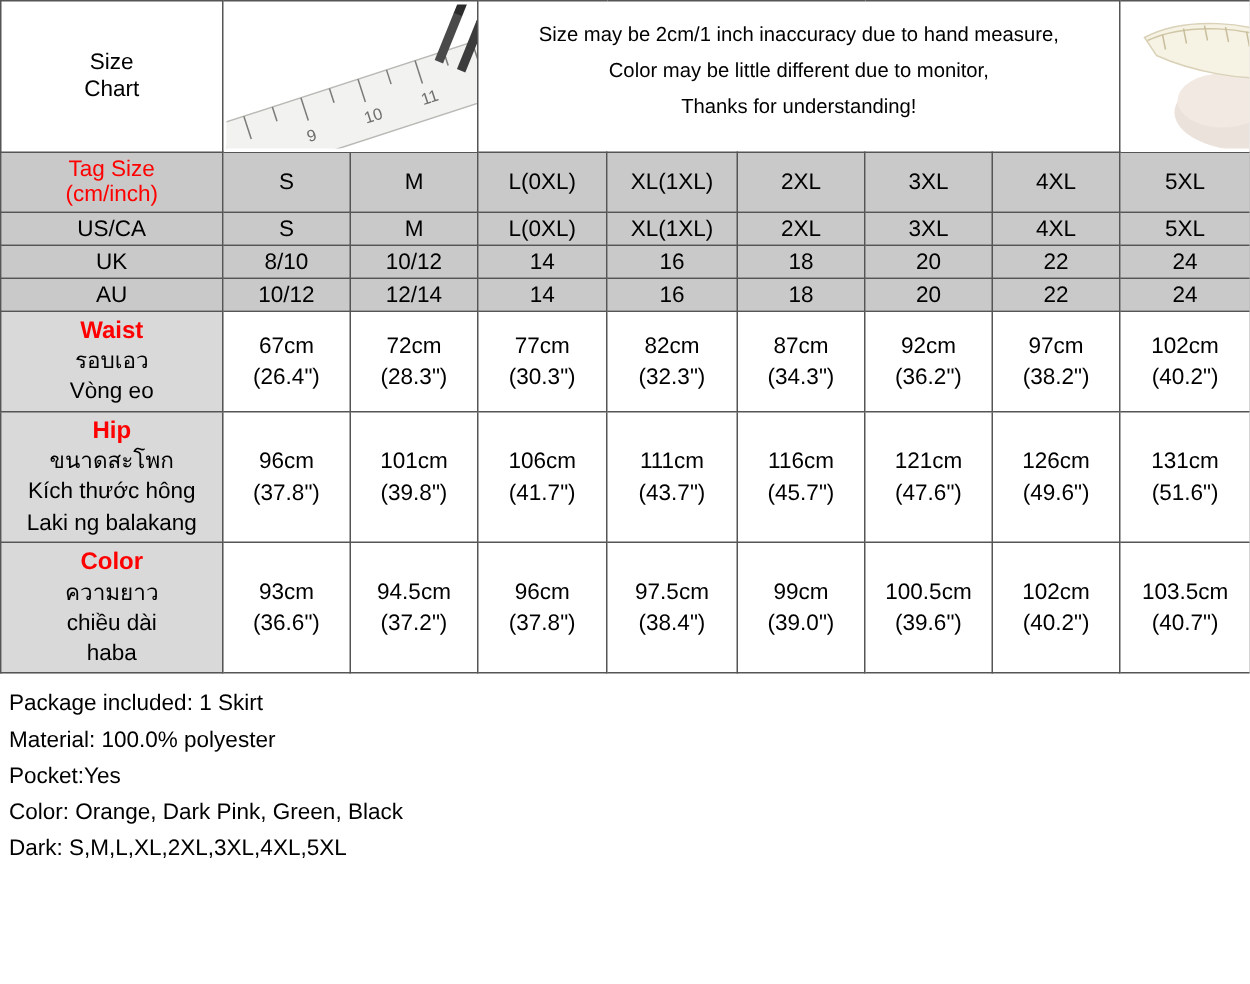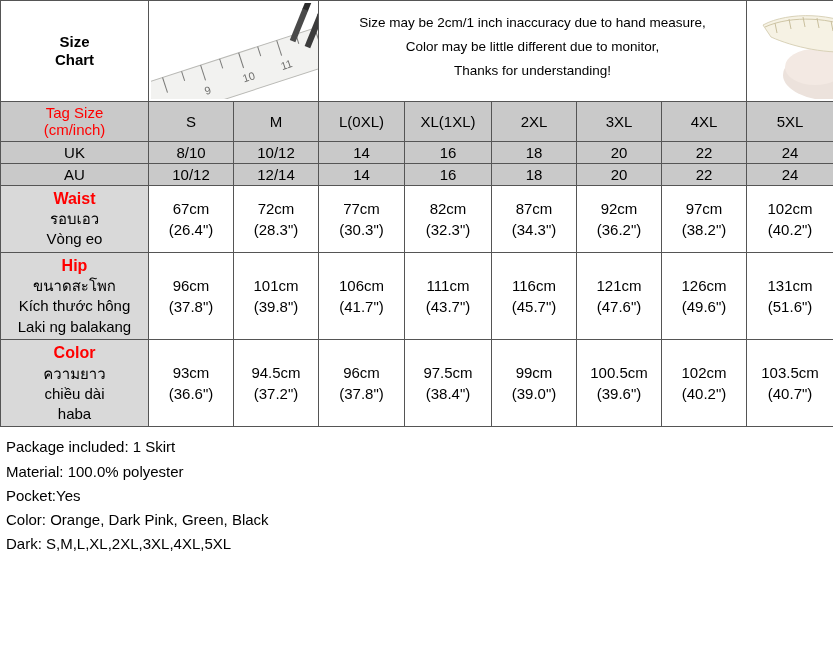--- a/index.html
+++ b/index.html
@@ -29,21 +29,21 @@
     border: 1px solid #555;
     text-align: center;
     vertical-align: middle;
     font-size: 15px;
     padding: 2px 2px;
   }
   
   .title-cell {
     width: 148px;
     font-size: 23px;
-    font-weight: bold;
+    font-weight: normal;
     line-height: 1.2;
     background: #fff;
     padding: 6px 4px;
   }
   .ruler-cell {
     width: 213px;
     padding: 0;
     position: relative;
     background: #ffffff;
     overflow: hidden;
@@ -200,20 +200,31 @@
         <td class="size-col">S</td>
         <td class="size-col">M</td>
         <td class="size-col">L(0XL)</td>
         <td class="size-col">XL(1XL)</td>
         <td class="size-col">2XL</td>
         <td class="size-col">3XL</td>
         <td class="size-col">4XL</td>
         <td class="size-col">5XL</td>
       </tr>
 
+      <tr class="rowgray">
+        <td class="label-cell">US/CA</td>
+        <td class="size-col">S</td>
+        <td class="size-col">M</td>
+        <td class="size-col">L(0XL)</td>
+        <td class="size-col">XL(1XL)</td>
+        <td class="size-col">2XL</td>
+        <td class="size-col">3XL</td>
+        <td class="size-col">4XL</td>
+        <td class="size-col">5XL</td>
+      </tr>
 
       <tr class="rowgray">
         <td class="label-cell">UK</td>
         <td class="size-col">8/10</td>
         <td class="size-col">10/12</td>
         <td class="size-col">14</td>
         <td class="size-col">16</td>
         <td class="size-col">18</td>
         <td class="size-col">20</td>
         <td class="size-col">22</td>

